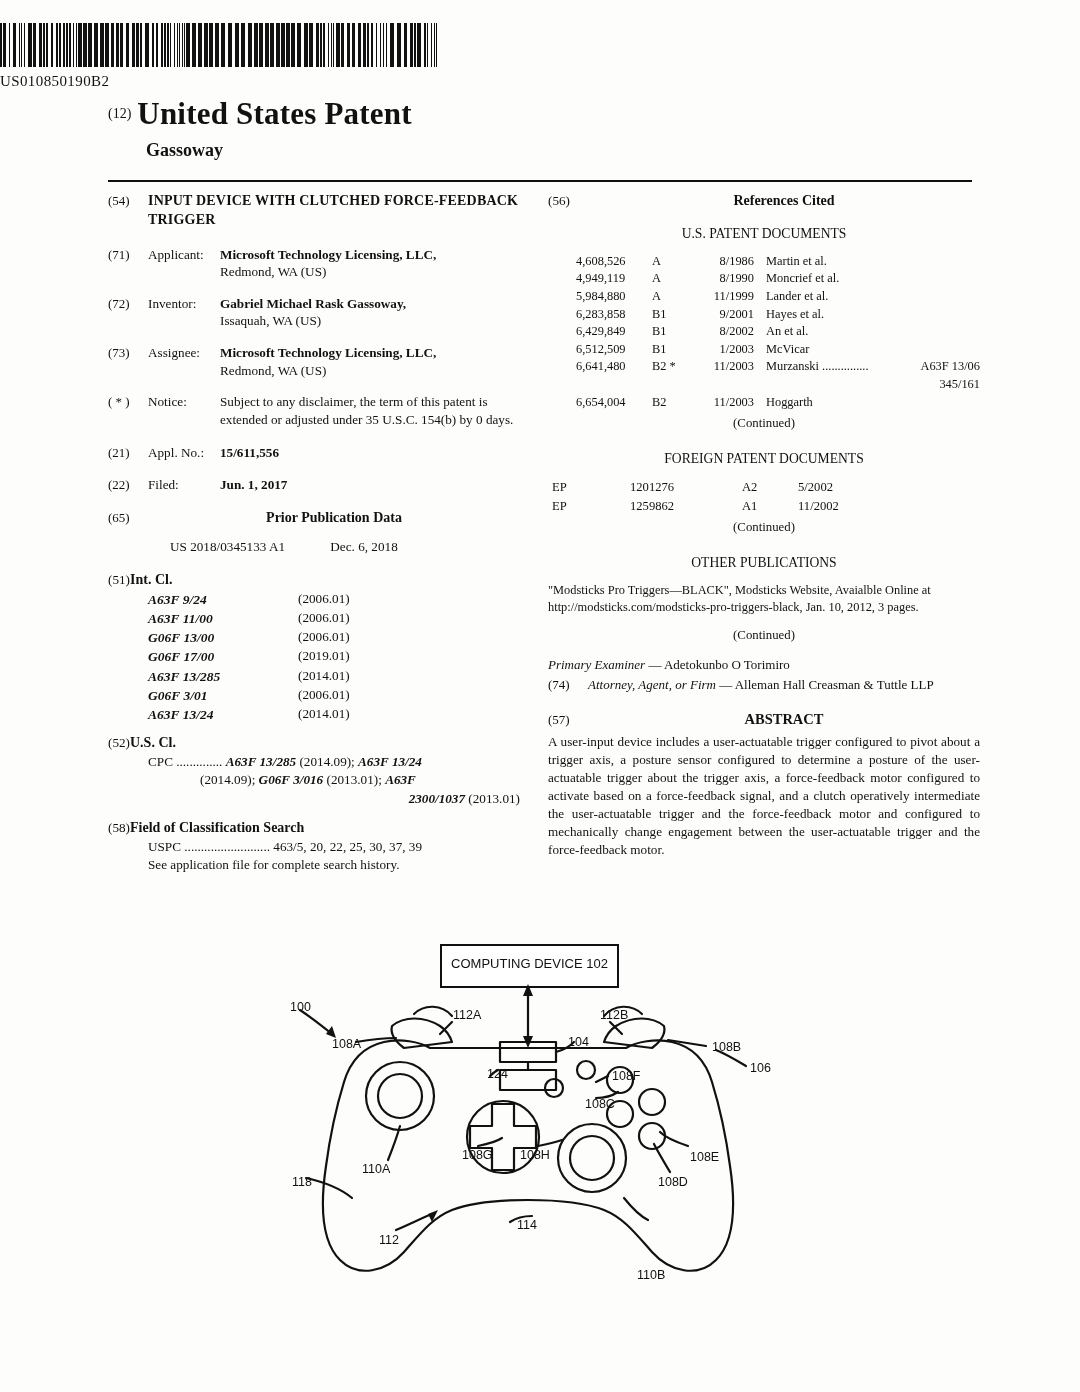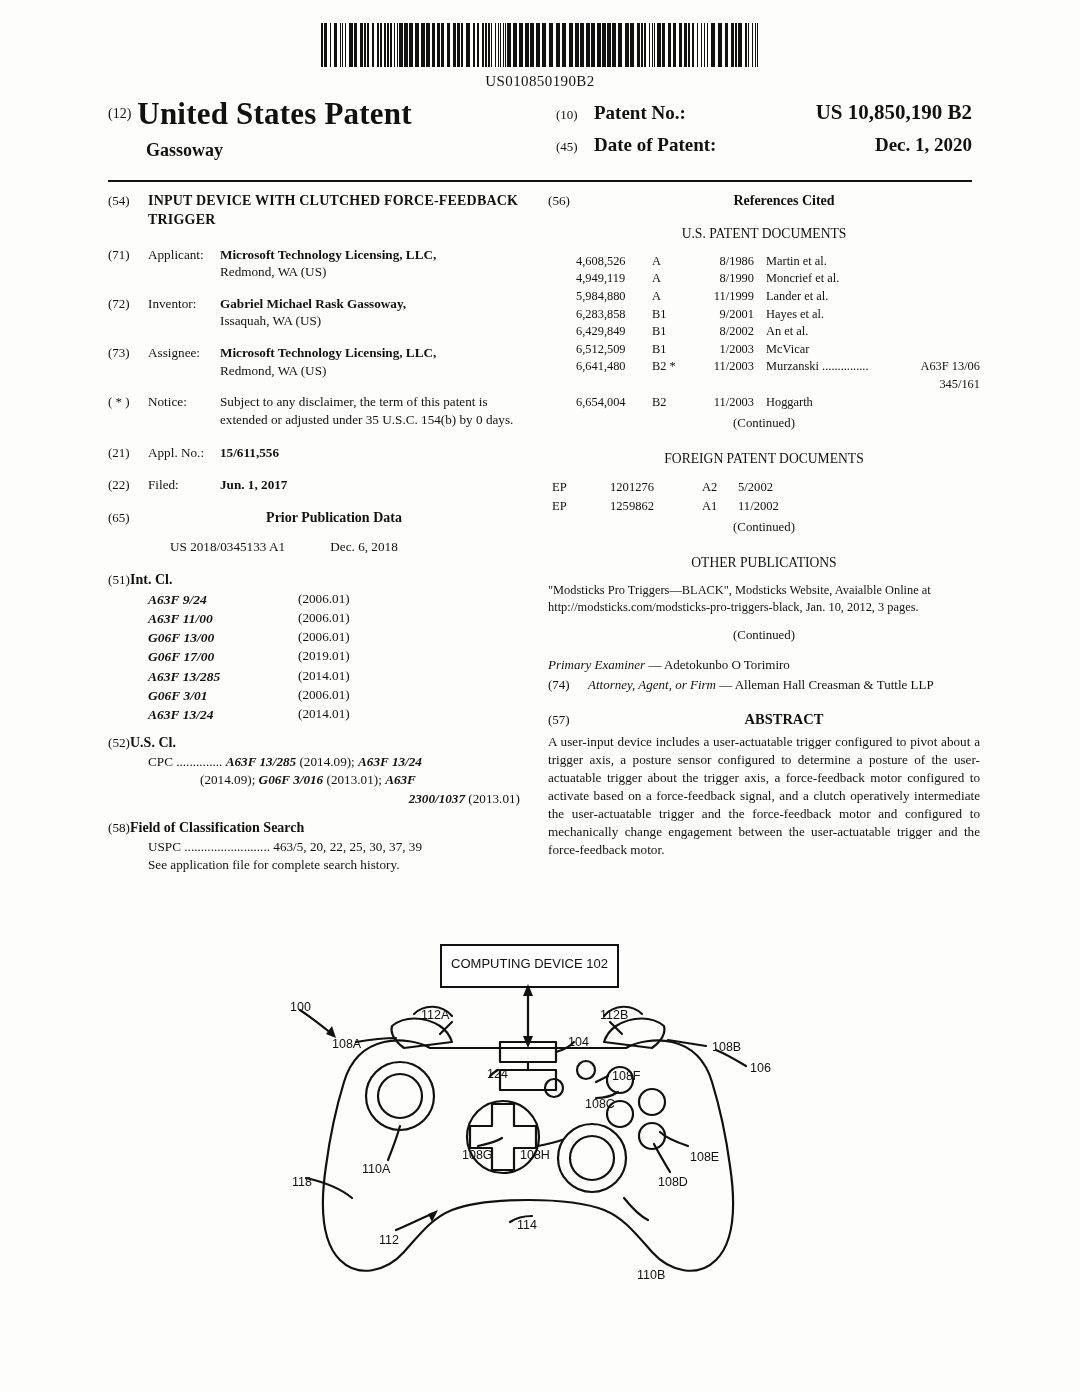--- a/index.html
+++ b/index.html
@@ -17,21 +17,20 @@
     color: #111;
     overflow: hidden;
   }
 
   
   .barcode-wrap {
     position: absolute;
     top: 14px;
     left: 0;
     width: 100%;
-    text-align: center;
   }
   .barcode {
     display: inline-block;
     height: 44px;
     line-height: 0;
     white-space: nowrap;
   }
   .barcode i {
     display: inline-block;
     height: 44px;
@@ -191,21 +190,21 @@
   }
   .reftable .rrow { display: flex; }
   .reftable .pn { width: 76px; }
   .reftable .kc { width: 30px; }
   .reftable .dt { width: 72px; text-align: right; padding-right: 12px; }
   .reftable .nm { flex: 1; }
   .reftable .cls { width: 108px; text-align: right; }
   .cont { text-align: center; margin-top: 4px; font-size: 12.8px; }
 
   .fortable { font-size: 12.6px; line-height: 1.45; margin-left: 4px; }
-  .fortable .frow { display: flex; }
+  .fortable .frow { display: flex; gap: 20px; }
   .fortable .cc { width: 58px; }
   .fortable .no { width: 92px; }
   .fortable .kc { width: 36px; }
   .fortable .dt { width: 70px; }
 
   .otherpub {
     font-size: 12.4px;
     line-height: 1.4;
     margin-top: 6px;
   }
@@ -257,32 +256,20 @@
 
   <div class="barcode-wrap">
     <div class="barcode" id="barcode"><i style="width:2px"></i><i style="width:1px;background:transparent"></i><i style="width:3px"></i><i style="width:3px;background:transparent"></i><i style="width:1px"></i><i style="width:3px;background:transparent"></i><i style="width:3px"></i><i style="width:3px;background:transparent"></i><i style="width:1px"></i><i style="width:1px;background:transparent"></i><i style="width:1px"></i><i style="width:2px;background:transparent"></i><i style="width:1px"></i><i style="width:3px;background:transparent"></i><i style="width:4px"></i><i style="width:1px;background:transparent"></i><i style="width:3px"></i><i style="width:3px;background:transparent"></i><i style="width:3px"></i><i style="width:1px;background:transparent"></i><i style="width:2px"></i><i style="width:1px;background:transparent"></i><i style="width:2px"></i><i style="width:3px;background:transparent"></i><i style="width:2px"></i><i style="width:3px;background:transparent"></i><i style="width:2px"></i><i style="width:1px;background:transparent"></i><i style="width:2px"></i><i style="width:2px;background:transparent"></i><i style="width:2px"></i><i style="width:1px;background:transparent"></i><i style="width:2px"></i><i style="width:1px;background:transparent"></i><i style="width:2px"></i><i style="width:2px;background:transparent"></i><i style="width:1px"></i><i style="width:2px;background:transparent"></i><i style="width:1px"></i><i style="width:1px;background:transparent"></i><i style="width:4px"></i><i style="width:1px;background:transparent"></i><i style="width:4px"></i><i style="width:1px;background:transparent"></i><i style="width:4px"></i><i style="width:2px;background:transparent"></i><i style="width:4px"></i><i style="width:2px;background:transparent"></i><i style="width:4px"></i><i style="width:1px;background:transparent"></i><i style="width:4px"></i><i style="width:2px;background:transparent"></i><i style="width:3px"></i><i style="width:2px;background:transparent"></i><i style="width:3px"></i><i style="width:1px;background:transparent"></i><i style="width:3px"></i><i style="width:3px;background:transparent"></i><i style="width:3px"></i><i style="width:3px;background:transparent"></i><i style="width:3px"></i><i style="width:1px;background:transparent"></i><i style="width:3px"></i><i style="width:1px;background:transparent"></i><i style="width:2px"></i><i style="width:3px;background:transparent"></i><i style="width:4px"></i><i style="width:3px;background:transparent"></i><i style="width:2px"></i><i style="width:2px;background:transparent"></i><i style="width:2px"></i><i style="width:3px;background:transparent"></i><i style="width:2px"></i><i style="width:1px;background:transparent"></i><i style="width:2px"></i><i style="width:1px;background:transparent"></i><i style="width:2px"></i><i style="width:1px;background:transparent"></i><i style="width:1px"></i><i style="width:3px;background:transparent"></i><i style="width:1px"></i><i style="width:2px;background:transparent"></i><i style="width:1px"></i><i style="width:1px;background:transparent"></i><i style="width:1px"></i><i style="width:2px;background:transparent"></i><i style="width:1px"></i><i style="width:1px;background:transparent"></i><i style="width:1px"></i><i style="width:1px;background:transparent"></i><i style="width:4px"></i><i style="width:2px;background:transparent"></i><i style="width:4px"></i><i style="width:2px;background:transparent"></i><i style="width:4px"></i><i style="width:2px;background:transparent"></i><i style="width:4px"></i><i style="width:1px;background:transparent"></i><i style="width:4px"></i><i style="width:2px;background:transparent"></i><i style="width:4px"></i><i style="width:2px;background:transparent"></i><i style="width:4px"></i><i style="width:3px;background:transparent"></i><i style="width:4px"></i><i style="width:3px;background:transparent"></i><i style="width:4px"></i><i style="width:2px;background:transparent"></i><i style="width:4px"></i><i style="width:3px;background:transparent"></i><i style="width:4px"></i><i style="width:2px;background:transparent"></i><i style="width:4px"></i><i style="width:1px;background:transparent"></i><i style="width:4px"></i><i style="width:2px;background:transparent"></i><i style="width:4px"></i><i style="width:1px;background:transparent"></i><i style="width:4px"></i><i style="width:2px;background:transparent"></i><i style="width:4px"></i><i style="width:1px;background:transparent"></i><i style="width:4px"></i><i style="width:1px;background:transparent"></i><i style="width:4px"></i><i style="width:1px;background:transparent"></i><i style="width:4px"></i><i style="width:2px;background:transparent"></i><i style="width:4px"></i><i style="width:3px;background:transparent"></i><i style="width:4px"></i><i style="width:1px;background:transparent"></i><i style="width:4px"></i><i style="width:3px;background:transparent"></i><i style="width:3px"></i><i style="width:1px;background:transparent"></i><i style="width:2px"></i><i style="width:1px;background:transparent"></i><i style="width:2px"></i><i style="width:3px;background:transparent"></i><i style="width:1px"></i><i style="width:2px;background:transparent"></i><i style="width:1px"></i><i style="width:1px;background:transparent"></i><i style="width:1px"></i><i style="width:2px;background:transparent"></i><i style="width:4px"></i><i style="width:1px;background:transparent"></i><i style="width:3px"></i><i style="width:3px;background:transparent"></i><i style="width:3px"></i><i style="width:2px;background:transparent"></i><i style="width:3px"></i><i style="width:3px;background:transparent"></i><i style="width:3px"></i><i style="width:2px;background:transparent"></i><i style="width:3px"></i><i style="width:1px;background:transparent"></i><i style="width:2px"></i><i style="width:2px;background:transparent"></i><i style="width:2px"></i><i style="width:3px;background:transparent"></i><i style="width:1px"></i><i style="width:3px;background:transparent"></i><i style="width:1px"></i><i style="width:2px;background:transparent"></i><i style="width:1px"></i><i style="width:2px;background:transparent"></i><i style="width:1px"></i><i style="width:3px;background:transparent"></i><i style="width:4px"></i><i style="width:3px;background:transparent"></i><i style="width:4px"></i><i style="width:3px;background:transparent"></i><i style="width:3px"></i><i style="width:3px;background:transparent"></i><i style="width:3px"></i><i style="width:1px;background:transparent"></i><i style="width:2px"></i><i style="width:1px;background:transparent"></i><i style="width:4px"></i><i style="width:3px;background:transparent"></i><i style="width:2px"></i><i style="width:1px;background:transparent"></i><i style="width:1px"></i><i style="width:3px;background:transparent"></i><i style="width:1px"></i><i style="width:2px;background:transparent"></i><i style="width:1px"></i><i style="width:1px;background:transparent"></i><i style="width:1px"></i><i style="width:1px;background:transparent"></i></div>
     <div class="barcode-num">US010850190B2</div>
   </div>
 
   <div class="masthead">
     <div class="mh-left">
       <span class="mh-12">(12)</span><span class="mh-title">United States Patent</span>
       <div class="mh-inventor">Gassoway</div>
-    </div>
-    <div class="mh-right">
-      <div class="mh-row">
-        <span class="mh-num">(10)</span>
-        <span class="mh-lab">Patent No.:</span>
-        <span class="mh-val">US 10,850,190 B2</span>
-      </div>
-      <div class="mh-row">
-        <span class="mh-num">(45)</span>
-        <span class="mh-lab">Date of Patent:</span>
-        <span class="mh-val small">Dec. 1, 2020</span>
-      </div>
     </div>
   </div>
 
   <div class="rule"></div>
 
   <div class="cols">
 
     <div class="col col-l">
 
       <div class="fld">
@@ -608,21 +595,21 @@
         <path d="M306 248 C 324 252, 340 258, 352 268"></path>
         <path d="M532 286 C 524 286, 516 288, 510 292"></path>
         <path d="M648 290 C 640 286, 632 278, 624 268"></path>
         <path d="M396 300 C 410 294, 422 288, 432 284"></path>
         <polygon points="438,280 428,284 432,292" fill="#111" stroke="none"></polygon>
       </g>
     </svg>
 
     <div id="fig-labels">
         <div class="fig-txt" style="left: 290px; top: 70px;">100</div>
-        <div class="fig-txt" style="left: 421px; top: 78px;">112A</div>
+        <div class="fig-txt" style="left: 453px; top: 78px;">112A</div>
         <div class="fig-txt" style="left: 600px; top: 78px;">112B</div>
         <div class="fig-txt" style="left: 332px; top: 107px;">108A</div>
         <div class="fig-txt" style="left: 568px; top: 105px;">104</div>
         <div class="fig-txt" style="left: 712px; top: 110px;">108B</div>
         <div class="fig-txt" style="left: 750px; top: 131px;">106</div>
         <div class="fig-txt" style="left: 487px; top: 137px;">124</div>
         <div class="fig-txt" style="left: 612px; top: 139px;">108F</div>
         <div class="fig-txt" style="left: 585px; top: 167px;">108C</div>
         <div class="fig-txt" style="left: 462px; top: 218px;">108G</div>
         <div class="fig-txt" style="left: 520px; top: 218px;">108H</div>

